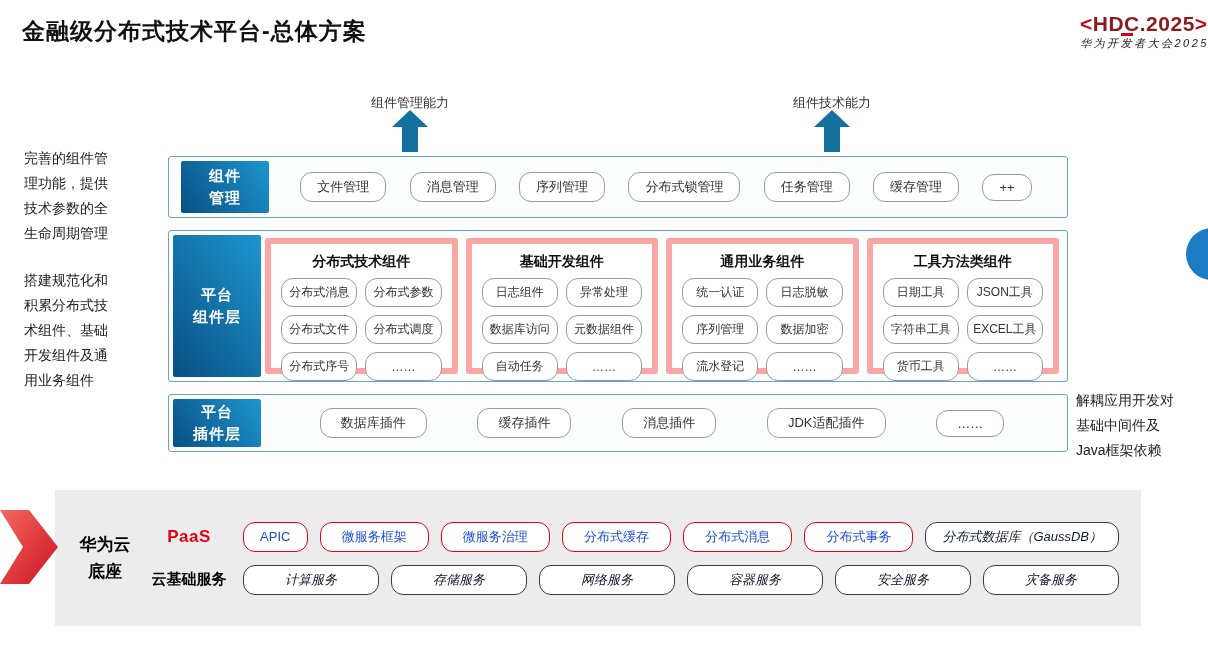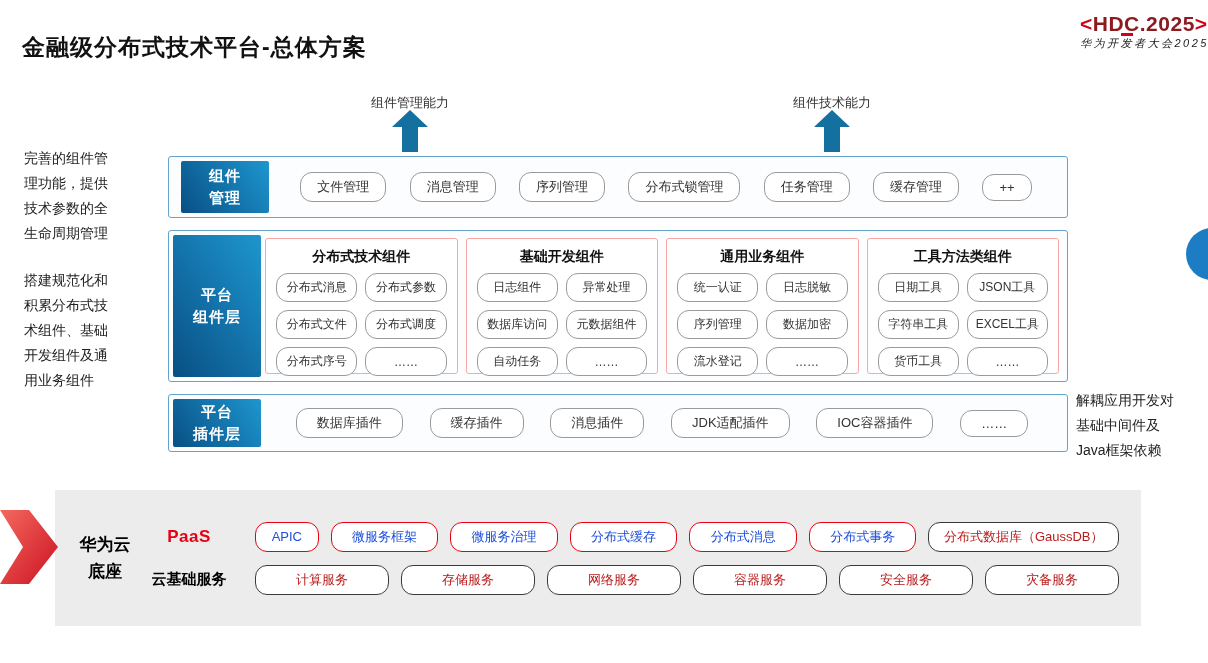--- a/index.html
+++ b/index.html
@@ -1,21 +1,21 @@
 <!DOCTYPE html>
 <html><head>
 <meta charset="utf-8">
 <style>
   * { margin:0; padding:0; box-sizing:border-box; }
   html,body { background:#fff; }
   #canvas {
     position:relative; width:1208px; height:663px; background:#ffffff;
     overflow:hidden; font-family:"Liberation Sans","DejaVu Sans",sans-serif;
   }
-  .title { position:absolute; left:22px; top:16px; font-size:23px; font-weight:bold; color:#111; letter-spacing:1px;margin-top:16px; }
+  .title { position:absolute; left:22px; top:16px; font-size:23px; font-weight:bold; color:#111; letter-spacing:1px; }
 
   .logo { position:absolute; left:1080px; top:12px; width:126px; text-align:left; }
   .logo-line { position:relative; font-size:21px; font-weight:bold; color:#8c1a1f; letter-spacing:0.5px; white-space:nowrap; }
   .logo-line .bracket { color:#d0021b; }
   .d-underline { position:absolute; left:41px; bottom:0; width:12px; height:3px; background:#d0021b; }
   .logo-sub { margin-top:0; font-size:11px; letter-spacing:2.5px; color:#1a1a1a; white-space:nowrap;font-style:italic; }
 
   .arrow-label { position:absolute; top:94px; width:130px; text-align:center; font-size:13px; color:#333; }
   .up-arrow { position:absolute; top:110px; }
 
@@ -35,38 +35,38 @@
     align-items:center; justify-content:center; line-height:22px; border-radius:2px; letter-spacing:1px;
   }
   .row-items { flex:1; display:flex; align-items:center; justify-content:space-evenly; padding:0 8px; }
   .box {
     border:1px solid #9a9a9a; background:#fff; border-radius:12px; font-size:13px;
     color:#333; padding:5px 16px; white-space:nowrap; text-align:center;
   }
   .row3 .box { padding:5px 20px; }
 
   .groups { flex:1; display:flex; gap:8px; padding:3px 4px; }
-  .group { flex:1; border:1px solid #fca5a5; background:#fff; border-radius:3px; display:flex; flex-direction:column; }
+  .group { flex:1; border:6px solid #fca5a5; background:#fff; border-radius:3px; display:flex; flex-direction:column; }
   .group-title { text-align:center; font-weight:bold; font-size:14px; color:#111; padding:9px 0 7px; }
   .group-grid { flex:1; display:grid; grid-template-columns:1fr 1fr; gap:8px; padding:0 10px 10px; }
   .group-grid .box { padding:5px 2px; font-size:12px; display:flex; align-items:center; justify-content:center; overflow:hidden; }
 
   .foundation {
     position:absolute; left:55px; top:490px; width:1086px; height:136px; background:#ececec;
     display:flex; align-items:center; gap:14px; padding:0 22px;
   }
   .foundation-label { flex:0 0 56px; font-size:17px; font-weight:bold; color:#000; text-align:center; line-height:27px; display:flex; flex-direction:column; }
   .foundation-rows { flex:1; display:flex; flex-direction:column; gap:13px; }
-  .f-row { display:flex; align-items:center; gap:24px; }
+  .f-row { display:flex; align-items:center; gap:12px; }
   .f-label { flex:0 0 84px; text-align:center; font-weight:bold; font-size:15px; color:#000; }
   .f-label.red { color:#e60012; font-size:17px; letter-spacing:0.5px; }
   .f-boxes { flex:1; display:flex; gap:12px; }
   .f-boxes .box { display:flex; align-items:center; justify-content:center; padding:5px 4px; }
   .box.red { border-color:#e60012; color:#1d4ed8; }
-  .box.dark { border-color:#3a3a3a; color:#b91c1c; }
+  .box.dark { border-color:#3a3a3a; color:#0f172a;font-style:italic; }
   .w-s { flex:0.55; }
   .w-m { flex:1; }
   .w-xl { flex:1.85; }
 
   .red-arrow { position:absolute; left:0; top:508px; }
   .blue-dot { position:absolute; left:1186px; top:228px; width:52px; height:52px; border-radius:50%; background:#1d7dc4; }
 </style>
 </head>
 <body>
 
@@ -175,21 +175,20 @@
     <div class="row row3">
       <div class="layer-label">
         <span>平台</span>
         <span>插件层</span>
       </div>
       <div class="row-items">
         <div class="box">数据库插件</div>
         <div class="box">缓存插件</div>
         <div class="box">消息插件</div>
         <div class="box">JDK适配插件</div>
-        <div class="box">IOC容器插件</div>
         <div class="box">……</div>
       </div>
     </div>
 
   </div>
 
   <div class="foundation">
     <div class="foundation-label">
       <span>华为云</span>
       <span>底座</span>

